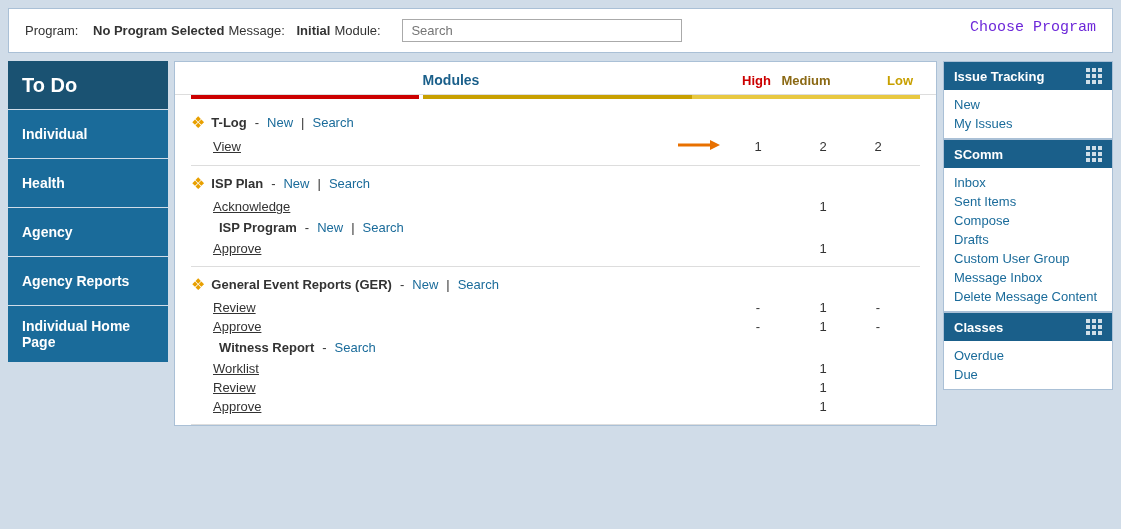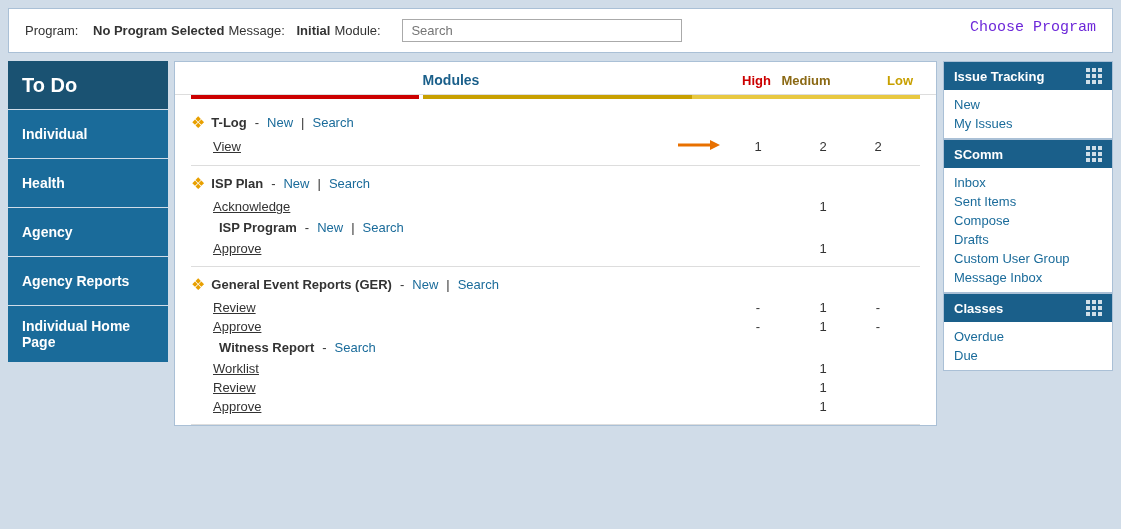--- a/index.html
+++ b/index.html
@@ -367,20 +367,21 @@
             <span></span>
         </span>
       </div>
       <div class="right-panel-body">
         <a class="panel-link">Inbox</a>
         <a class="panel-link">Sent Items</a>
         <a class="panel-link">Compose</a>
         <a class="panel-link">Drafts</a>
         <a class="panel-link">Custom User Group</a>
         <a class="panel-link">Message Inbox</a>
+        <a class="panel-link">Delete Message Content</a>
       </div>
     </div>
 
     <div class="right-panel">
       <div class="right-panel-header">
         <span>Classes</span>
         <span class="panel-grid-icon">
           <span></span>
             <span></span>
             <span></span>

